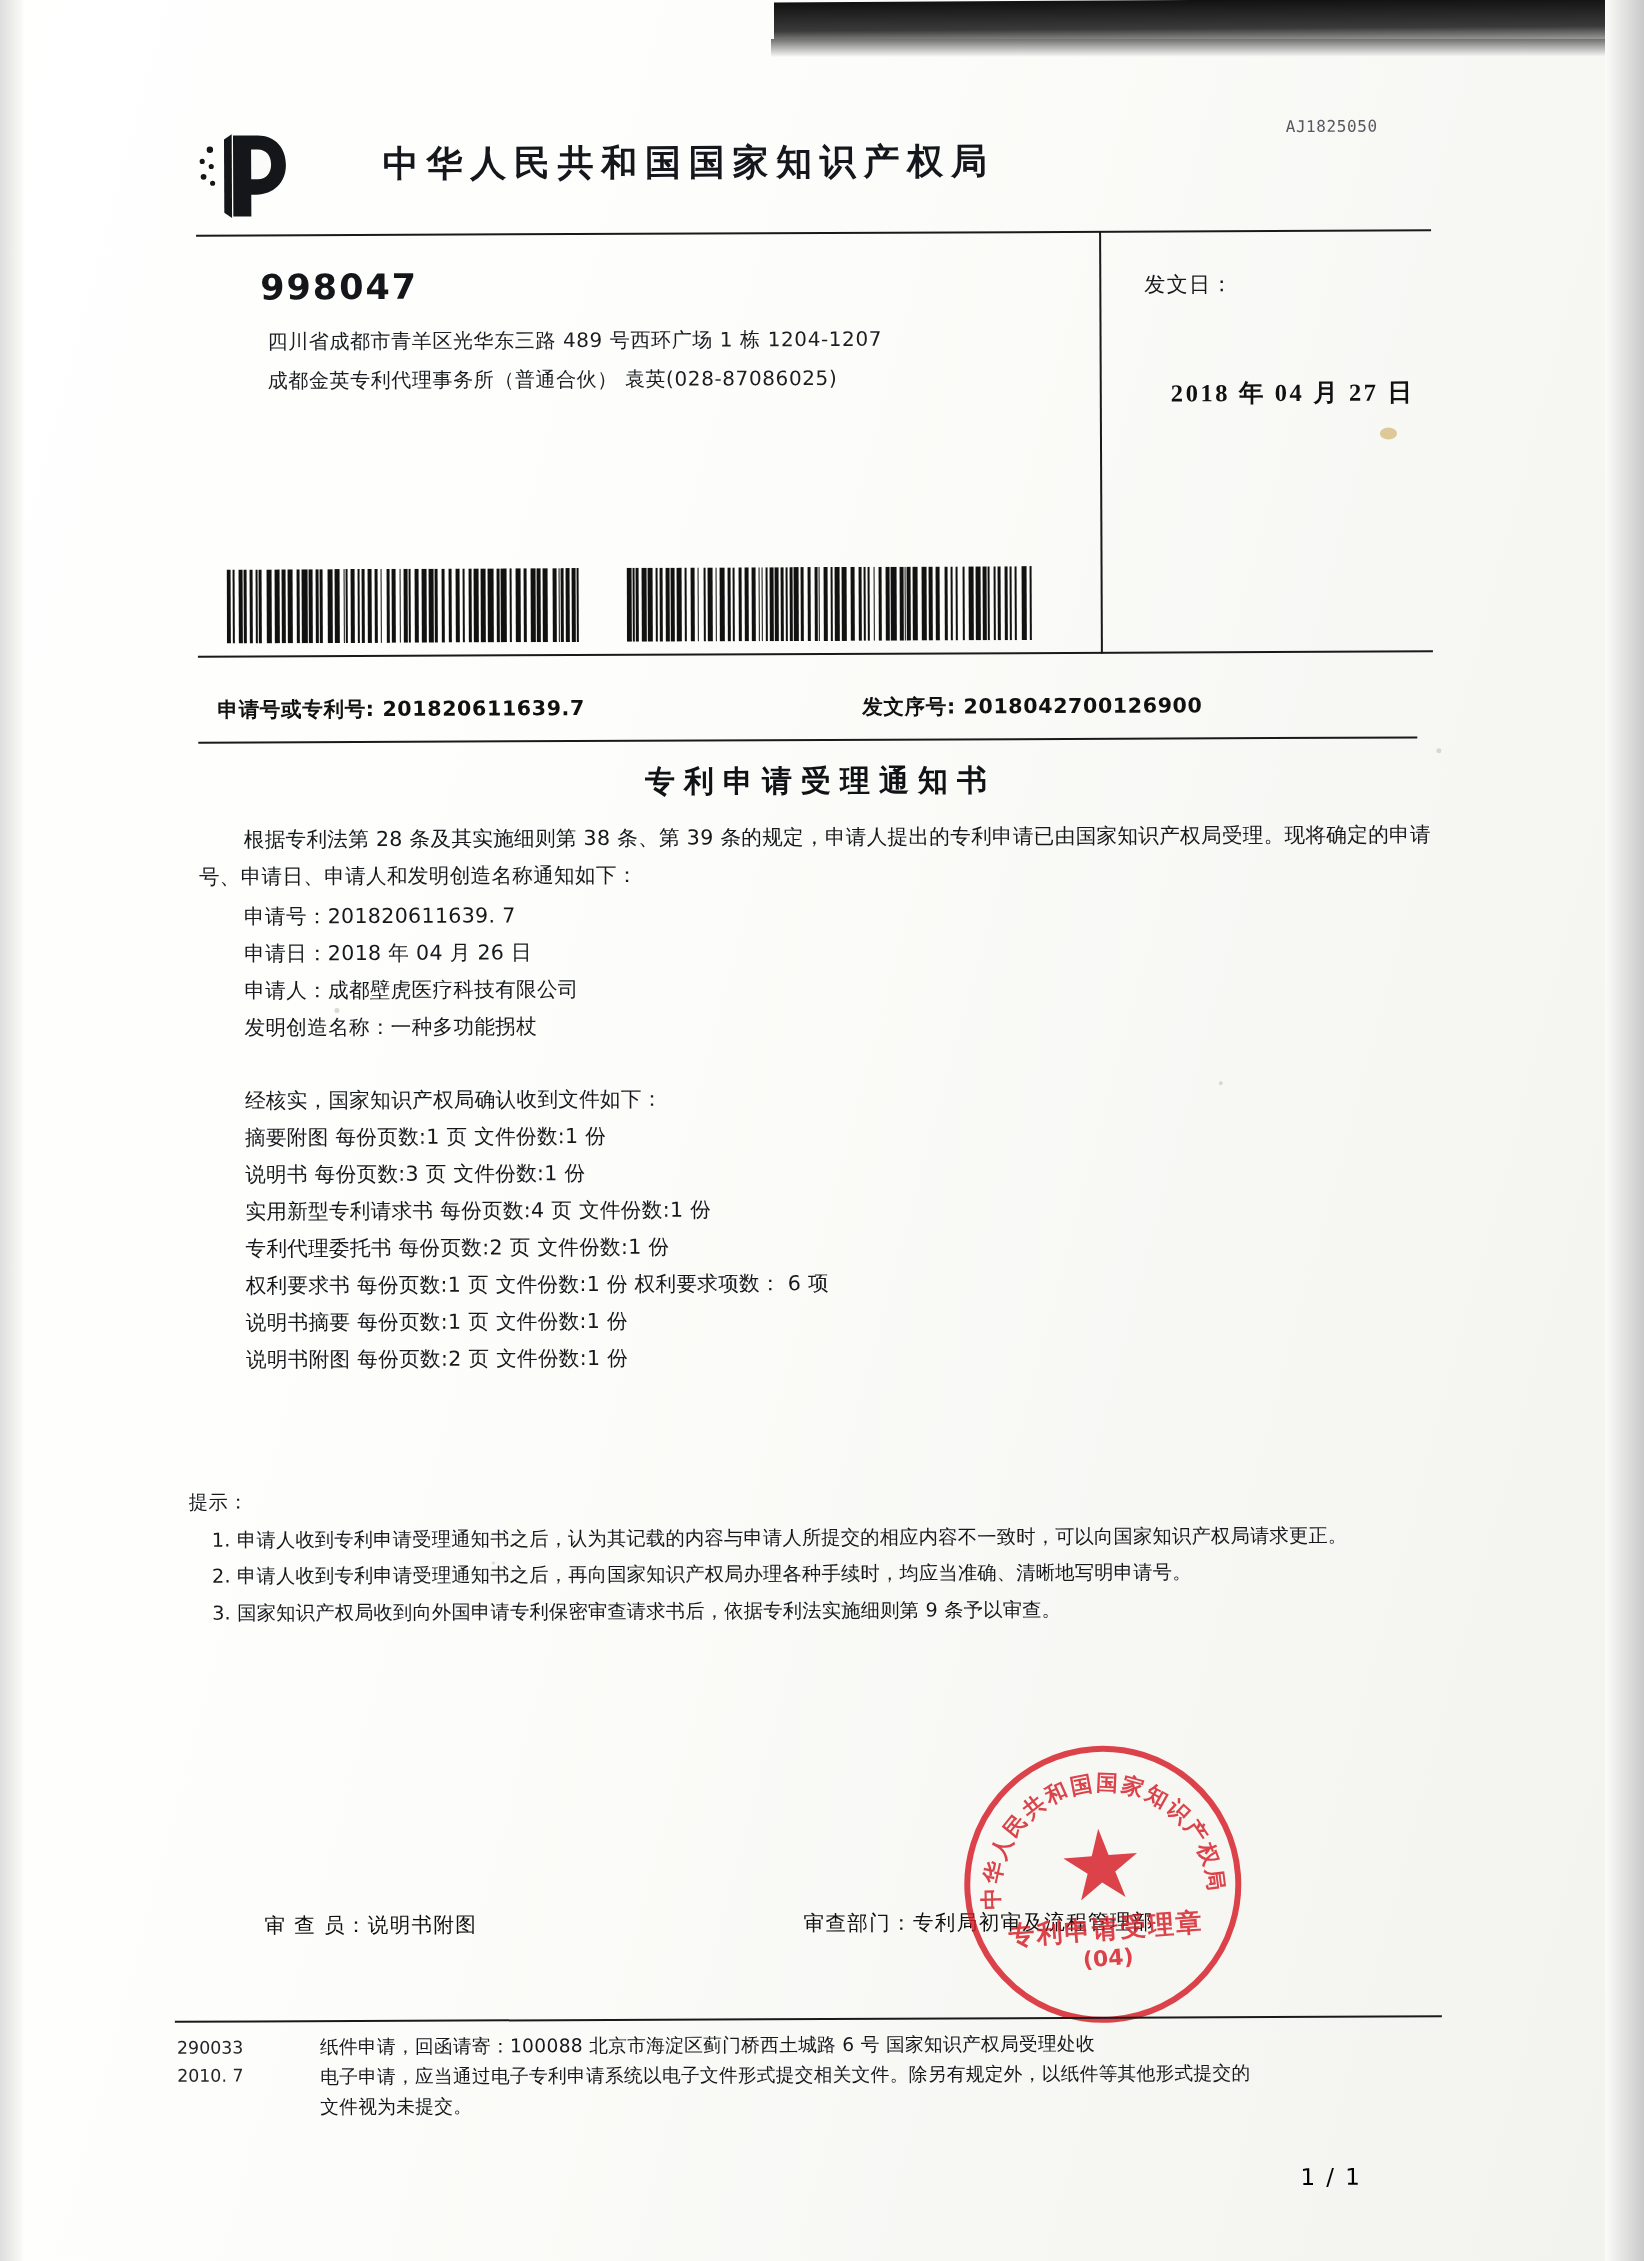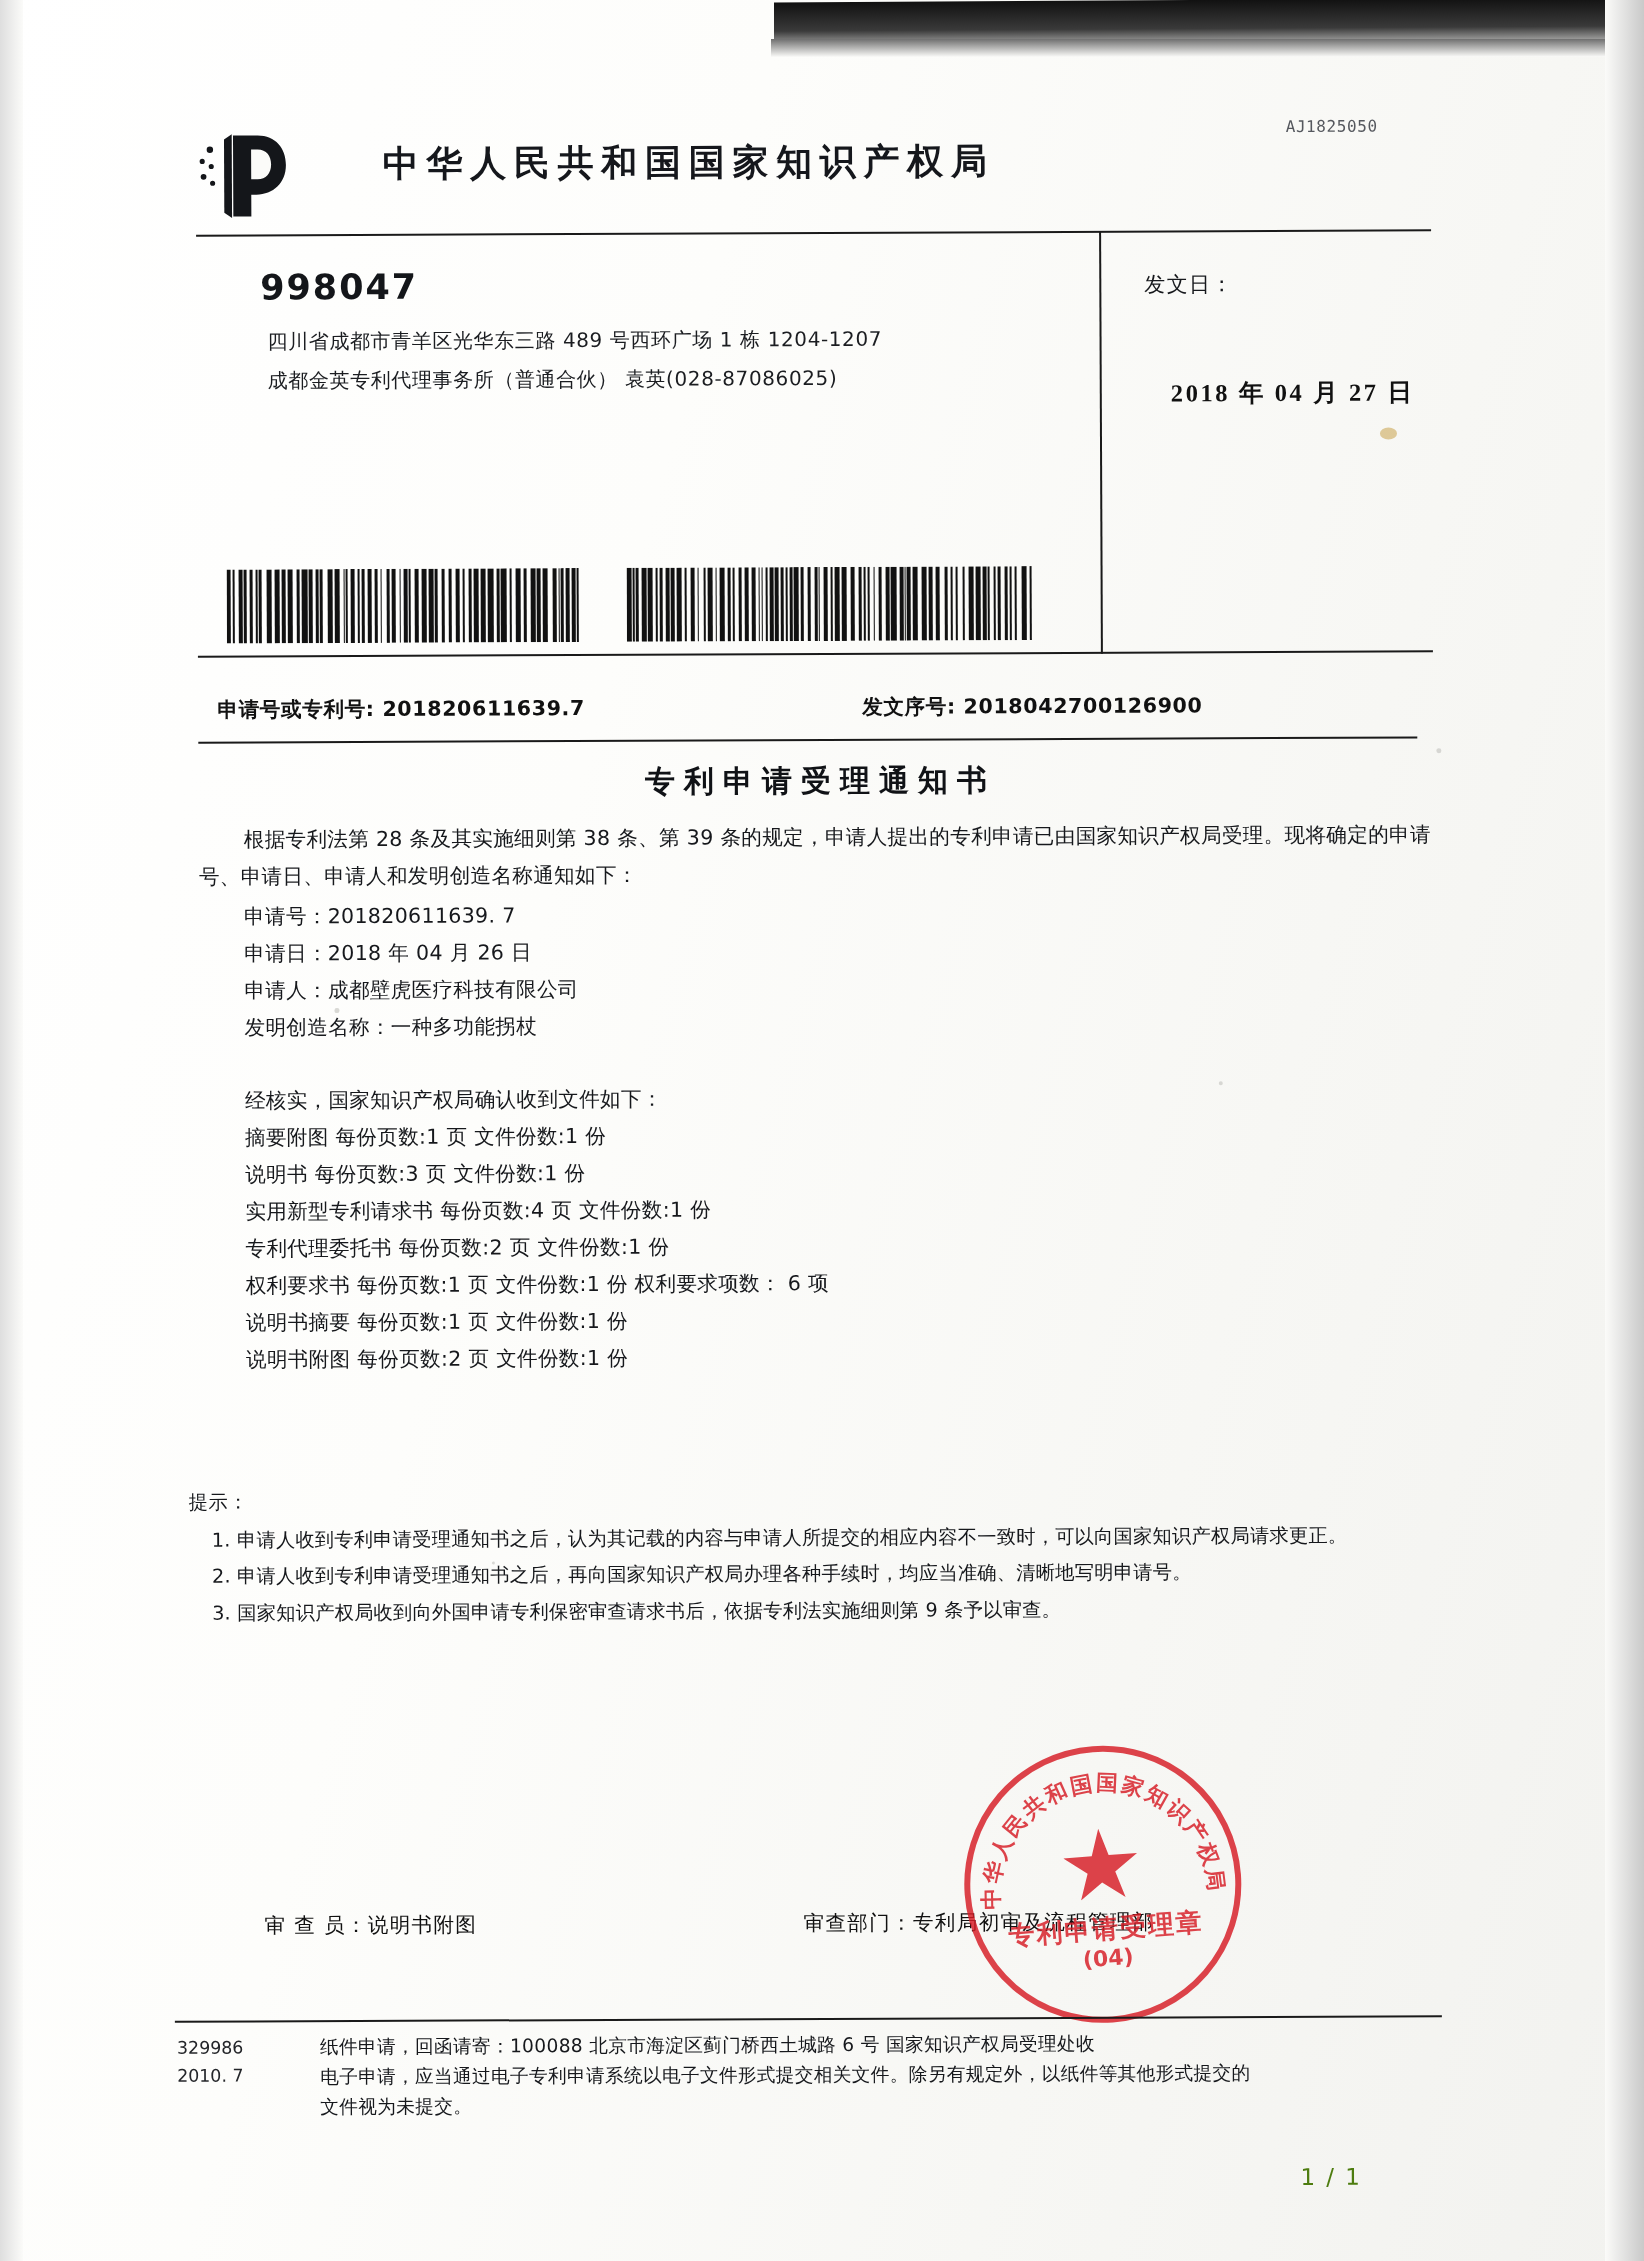--- a/index.html
+++ b/index.html
@@ -347,21 +347,21 @@
     width: 1122px;
     font-size: 18.7px;
     line-height: 30px;
     color: #16181c;
     letter-spacing: 0.3px;
   }
   .page-num {
     position: absolute;
     left: 1296px; top: 2166px;
     font-size: 23px;
-    color: #4d7c0f;
+    color: #000000;
     letter-spacing: 1.9px;
   }
 
   
   .speck { position: absolute; background: #c9c9c4; border-radius: 50%; opacity: .7; }
 </style>
 </head>
 <body>
 
 <div class="page">
@@ -456,21 +456,21 @@
           <textPath href="#sealArc" startOffset="50%" text-anchor="middle">中华人民共和国国家知识产权局</textPath>
         </text>
       </svg>
       <div class="star"></div>
       <div class="bottom-text">专利申请受理章</div>
       <div class="bottom-num">(04)</div>
     </div>
 
     <div class="footer-rule"></div>
     <div class="footer-code">
-      <div>329986</div>
+      <div>290033</div>
       <div>2010. 7</div>
     </div>
     <div class="footer-text">
       <div>纸件申请，回函请寄：100088 北京市海淀区蓟门桥西土城路 6 号  国家知识产权局受理处收</div>
       <div>电子申请，应当通过电子专利申请系统以电子文件形式提交相关文件。除另有规定外，以纸件等其他形式提交的</div>
       <div>文件视为未提交。</div>
     </div>
     <div class="page-num">1 / 1</div>
 
     <div class="speck" style="left:335px;top:1006px;width:4.5px;height:4.5px;"></div>

